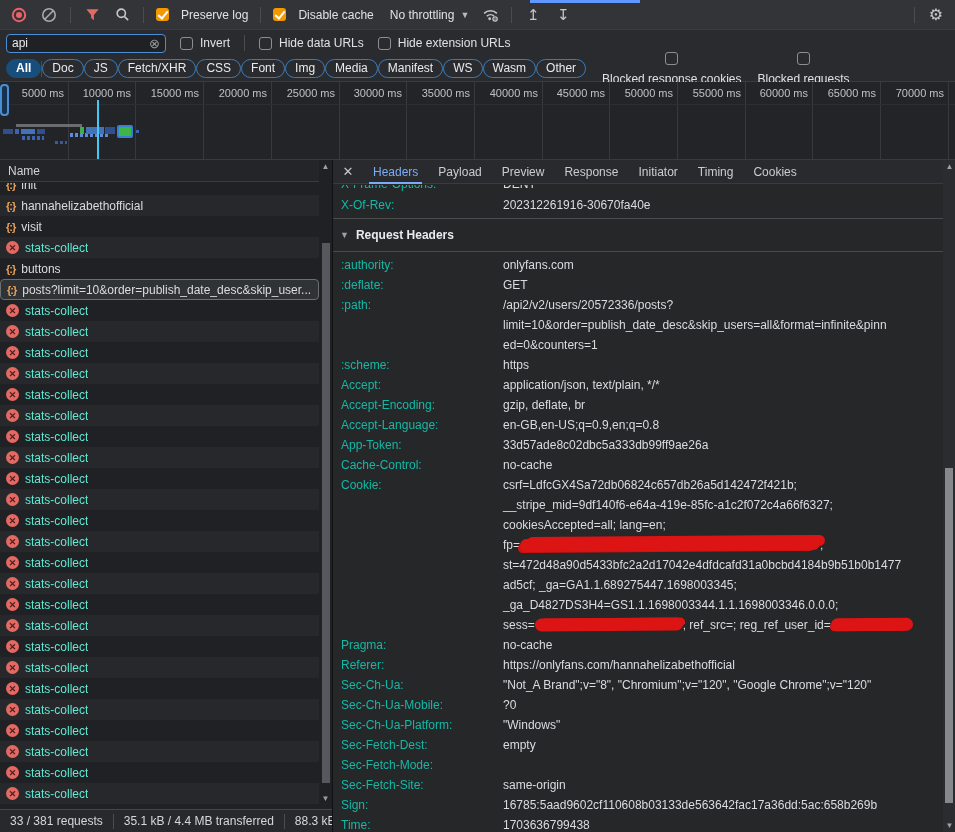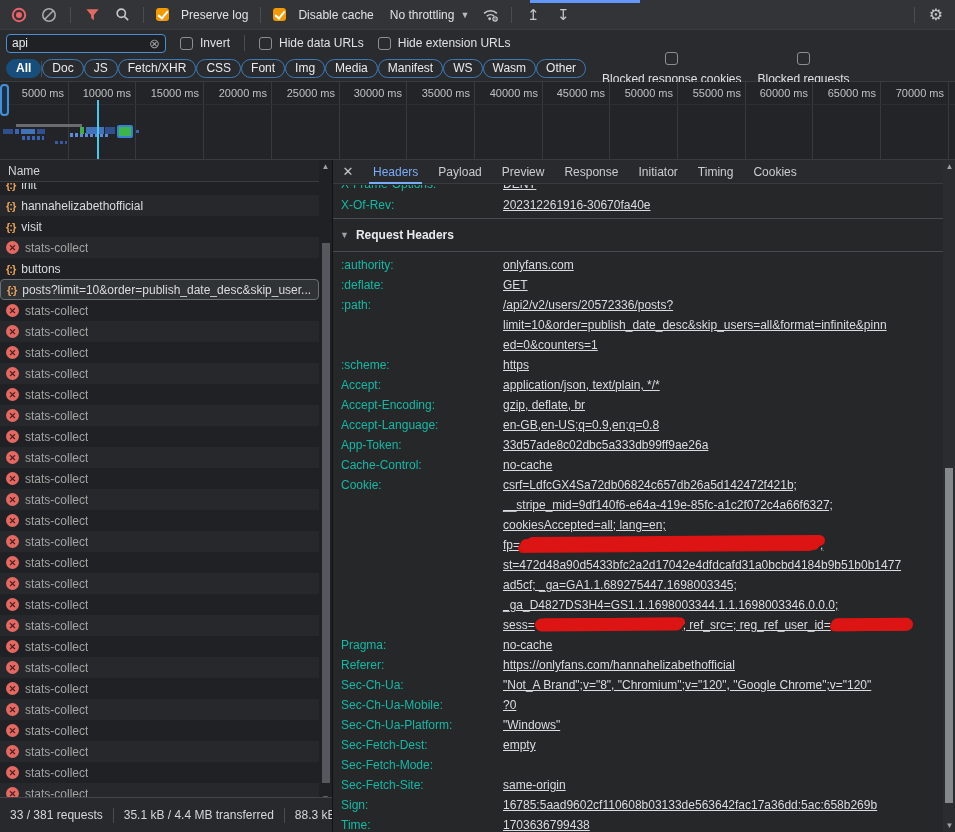--- a/index.html
+++ b/index.html
@@ -83,54 +83,54 @@
     position:absolute; left:0; top:0; width:332px; height:22px; line-height:22px;
     padding-left:8px; color:#d0d3d7; border-bottom:1px solid #3a3b3e; background:#242528;
   }
   #request-list { position:absolute; left:0; top:23px; width:319px; height:621px; overflow:hidden; }
   .rrow { height:21px; display:flex; align-items:center; gap:6px; padding:0 4px 0 6px; cursor:pointer; white-space:nowrap; }
   .rrow.odd { background:#26282b; }
   .rrow.even { background:#202124; }
   .rrow.sel { background:#303336; border:1px solid #6b6e72; border-radius:4px; }
   .rrow.first { margin-top:-9px; }
   .rlabel { overflow:hidden; text-overflow:ellipsis; color:#dadce0; }
-  .rrow.err .rlabel { color:#a3a3a3; }
+  .rrow.err .rlabel { color:#5eead4; }
   .json-icon { color:#e8a158; font-weight:bold; font-size:11px; letter-spacing:-1px; flex:0 0 auto; }
   .err-icon {
     flex:0 0 13px; width:13px; height:13px; border-radius:50%; background:#e46962;
     color:#4a1f1f; font-size:9px; font-weight:bold; display:flex; align-items:center; justify-content:center;
   }
   
   #left-scrollbar { position:absolute; right:0; top:0; width:13px; height:645px; background:#202124; }
   .sb-arrow { position:absolute; left:0; width:13px; height:13px; color:#9aa0a6; font-size:8px; text-align:center; line-height:13px; cursor:pointer; }
   #left-thumb { position:absolute; left:3px; top:83px; width:8px; height:540px; background:#55585c; cursor:pointer; }
   
   #status-bar {
-    position:absolute; left:0; bottom:0; width:332px; height:35px;
+    position:absolute; left:0; bottom:0; width:332px; height:23px;
     background:#28292c; border-top:1px solid #44464a;
     display:flex; align-items:center; padding:0 10px; white-space:nowrap; overflow:hidden;
     color:#d5d7da;
   }
   .status-sep { width:1px; height:15px; background:#4a4c50; margin:0 10px; flex:0 0 1px; }
 
   
   #right-panel { position:relative; flex:1; background:#262729; border-left:1px solid #101113; }
   #detail-tabbar {
     position:absolute; left:0; top:0; right:0; height:24px; background:#292a2d;
     display:flex; align-items:center; border-bottom:1px solid #3a3b3e;
   }
   #detail-close { width:30px; text-align:center; color:#c4c7cb; font-size:13px; cursor:pointer; flex:0 0 30px; }
   .tab { padding:0 10px; height:24px; line-height:24px; color:#c9ccd1; cursor:pointer; position:relative; }
   .tab.active { color:#7cacf8; }
   .tab.active::after { content:''; position:absolute; left:6px; right:6px; bottom:0; height:2px; background:#7cacf8; }
 
   #detail-content { position:absolute; left:0; top:25px; right:12px; bottom:0; overflow:hidden; }
   .kv { display:grid; grid-template-columns:162px 1fr; padding:0 4px 0 8px; }
   .k { color:#14b8a6; line-height:20px; }
-  .v { color:#dadce0; line-height:20px; word-break:break-all;text-decoration:underline; }
+  .v { color:#dadce0; line-height:20px; word-break:break-all; }
   .vline { line-height:20px; }
   #partial-row { height:10px; overflow:hidden; }
   #partial-row .kv { margin-top:-11px; }
   .sep { border-top:1px solid #494b4f; margin:3px 0; }
   #section-header { height:26px; display:flex; align-items:center; gap:7px; padding-left:7px; color:#e8eaed; font-weight:bold; }
   .tri { color:#9aa0a6; font-size:9px; }
   .redact { display:inline-block; height:13px; vertical-align:-2px; background:#dd1414; border-radius:7px; transform:rotate(-0.4deg); }
   .r-lg { width:300px; box-shadow:6px -3px 0 -1px #dd1414, -4px 3px 0 -2px #d31010; }
   .r-md { width:148px; box-shadow:4px -2px 0 -2px #dd1414; }
   .r-sm { width:82px; box-shadow:-3px 2px 0 -2px #dd1414; }

